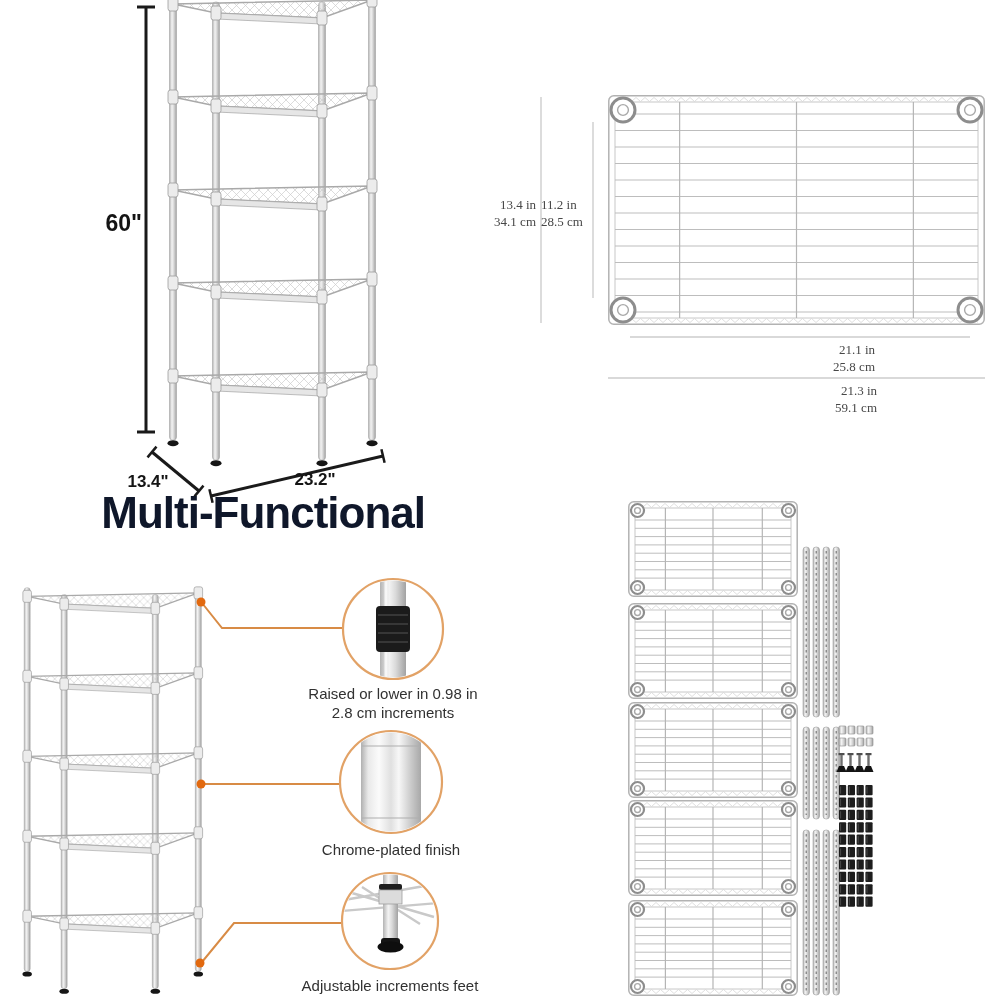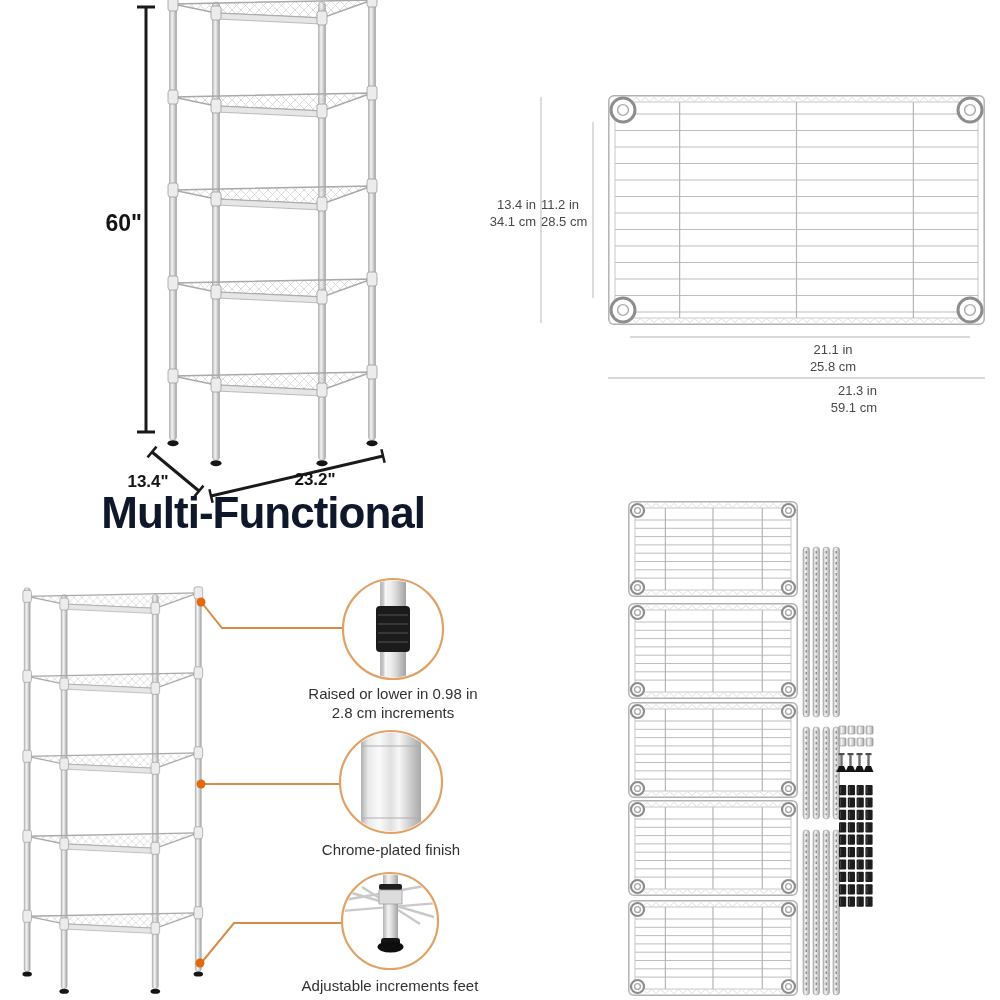--- a/index.html
+++ b/index.html
@@ -3,21 +3,21 @@
 <meta charset="utf-8">
 <style>
   html,body{margin:0;padding:0;background:#fff;}
   body{width:1000px;height:1000px;position:relative;overflow:hidden;
        font-family:"Liberation Sans",sans-serif;color:#333;}
   .abs{position:absolute;}
   #scene{position:absolute;left:0;top:0;}
   .dim-big{color:#141414;font-weight:bold;font-size:23px;}
   .dim-diag{color:#141414;font-weight:bold;font-size:17px;text-align:center;}
   .title{color:#0f172a;font-weight:bold;font-size:44px;letter-spacing:-1px;text-align:right;}
-  .pdim{font-size:13px;line-height:17px;color:#474747;}
+  .pdim{font-size:13px;line-height:17px;color:#474747;font-family:Liberation Serif, serif;}
   .caption{font-size:15px;line-height:19px;color:#313131;text-align:center;}
 </style>
 </head>
 <body>
 
 <svg id="scene" width="1000" height="1000" viewBox="0 0 1000 1000">
   <defs>
     <linearGradient id="gpost" x1="0" y1="0" x2="1" y2="0">
       <stop offset="0" stop-color="#b3b3b3"></stop>
         <stop offset="0.35" stop-color="#f3f3f3"></stop>
@@ -482,21 +482,21 @@
 <div class="abs pdim" style="left:460px;top:196px;width:76px;text-align:right;">
   <div>13.4 in</div>
   <div>34.1 cm</div>
 </div>
 
 <div class="abs pdim" style="left:541px;top:196px;width:48px;text-align:left;">
   <div>11.2 in</div>
   <div>28.5 cm</div>
 </div>
 
-<div class="abs pdim" style="left:763px;top:341px;width:140px;text-align:center;">
+<div class="abs pdim" style="left:735px;top:341px;width:140px;text-align:right;">
   <div>21.1 in</div>
   <div>25.8 cm</div>
 </div>
 
 <div class="abs pdim" style="left:737px;top:382px;width:140px;text-align:right;">
   <div>21.3 in</div>
   <div>59.1 cm</div>
 </div>
 
 <div class="abs caption" style="left:278px;top:684px;width:230px;">

